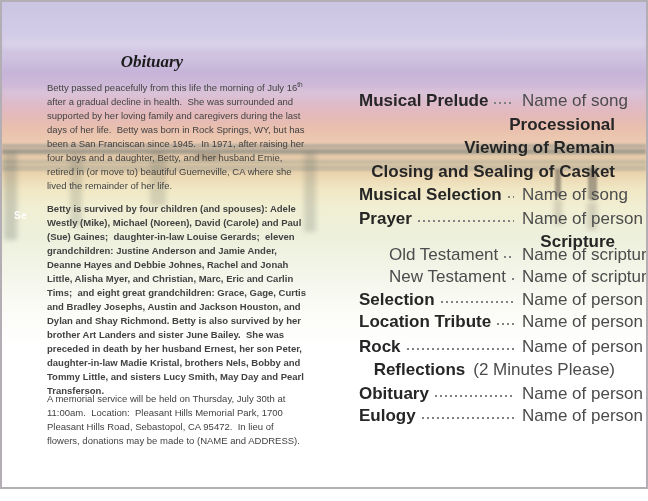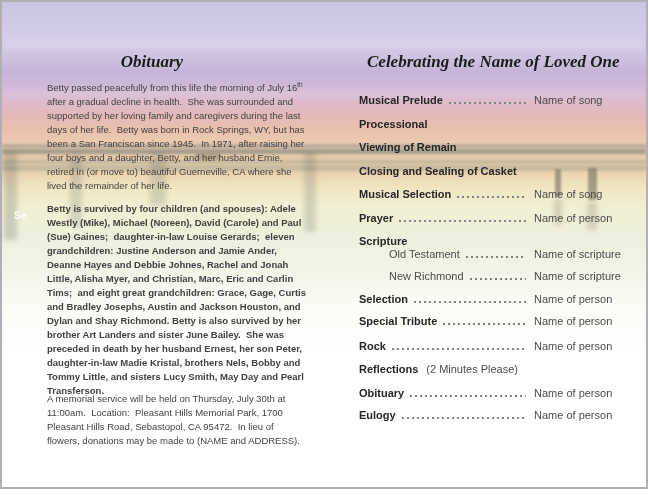--- a/index.html
+++ b/index.html
@@ -67,23 +67,23 @@
   .body sup{font-size:6.5px;vertical-align:super;line-height:0;}
 
   .watermark{
     position:absolute;left:12px;top:208px;
     font-size:10px;font-weight:bold;color:rgba(255,255,255,.92);
     letter-spacing:.5px;
   }
 
   
   .row{
-    position:absolute;left:0;right:0;
+    position:absolute;left:0;right:12px;
     display:flex;align-items:flex-end;
-    font-size:11px;line-height:13px;
+    font-size:17px;line-height:13px;justify-content:flex-end;
   }
   .row .lbl{flex:none;font-weight:bold;color:var(--labelText,#262626);white-space:nowrap;}
   .row.sub{padding-left:30px;}
   .row.sub .lbl{font-weight:normal;color:var(--valueText,#4c4c4c);}
   .row .suffix{margin-left:8px;font-weight:normal;color:var(--valueText,#4c4c4c);white-space:nowrap;}
   .leader{
     flex:1;height:2px;margin:0 8px 3px 6px;
     background:radial-gradient(circle at 1px 1px, var(--leaderDot,#818181) .8px, transparent 1.3px) left bottom / 5px 2px repeat-x;
   }
   .val{flex:none;width:93px;color:var(--valueText,#4c4c4c);white-space:nowrap;}
@@ -114,21 +114,20 @@
 
   <div>
     <div class="heading lh">Obituary</div>
     <p class="body p1"><span>Betty passed peacefully from this life the morning of July 16</span><sup>th</sup><span> after a gradual decline in health.  She was surrounded and supported by her loving family and caregivers during the last days of her life.  Betty was born in Rock Springs, WY, but has been a San Franciscan since 1945.  In 1971, after raising her four boys and a daughter, Betty, and her husband Ernie, retired in (or move to) beautiful Guerneville, CA where she lived the remainder of her life.</span></p>
     <p class="body p2">Betty is survived by four children (and spouses): Adele Westly (Mike), Michael (Noreen), David (Carole) and Paul (Sue) Gaines;  daughter-in-law Louise Gerards;  eleven grandchildren: Justine Anderson and Jamie Ander, Deanne Hayes and Debbie Johnes, Rachel and Jonah Little, Alisha Myer, and Christian, Marc, Eric and Carlin Tims;  and eight great grandchildren: Grace, Gage, Curtis and Bradley Josephs, Austin and Jackson Houston, and Dylan and Shay Richmond. Betty is also survived by her brother Art Landers and sister June Bailey.  She was preceded in death by her husband Ernest, her son Peter, daughter-in-law Madie Kristal, brothers Nels, Bobby and Tommy Little, and sisters Lucy Smith, May Day and Pearl Transferson.</p>
     <p class="body p3">A memorial service will be held on Thursday, July 30th at 11:00am.  Location:  Pleasant Hills Memorial Park, 1700 Pleasant Hills Road, Sebastopol, CA 95472.  In lieu of flowers, donations may be made to (NAME and ADDRESS).</p>
     <span class="watermark">Se</span>
   </div>
 
   <div class="page-right">
-    <div class="heading rh">Celebrating the Name of Loved One</div>
 
     <div class="row" style="top:92px">
       <span class="lbl">Musical Prelude</span>
       <span class="leader"></span>
       <span class="val">Name of song</span>
     </div>
     <div class="row" style="top:139px">
       <span class="lbl">Viewing of Remain</span>
     </div>
     <div class="row" style="top:116px">
@@ -149,31 +148,31 @@
     </div>
     <div class="row" style="top:233px">
       <span class="lbl">Scripture</span>
     </div>
     <div class="row sub" style="top:246px">
       <span class="lbl">Old Testament</span>
       <span class="leader"></span>
       <span class="val">Name of scripture</span>
     </div>
     <div class="row sub" style="top:268px">
-      <span class="lbl">New Richmond</span>
+      <span class="lbl">New Testament</span>
       <span class="leader"></span>
       <span class="val">Name of scripture</span>
     </div>
     <div class="row" style="top:291px">
       <span class="lbl">Selection</span>
       <span class="leader"></span>
       <span class="val">Name of person</span>
     </div>
     <div class="row" style="top:313px">
-      <span class="lbl">Special Tribute</span>
+      <span class="lbl">Location Tribute</span>
       <span class="leader"></span>
       <span class="val">Name of person</span>
     </div>
     <div class="row" style="top:338px">
       <span class="lbl">Rock</span>
       <span class="leader"></span>
       <span class="val">Name of person</span>
     </div>
     <div class="row" style="top:361px">
       <span class="lbl">Reflections</span>

